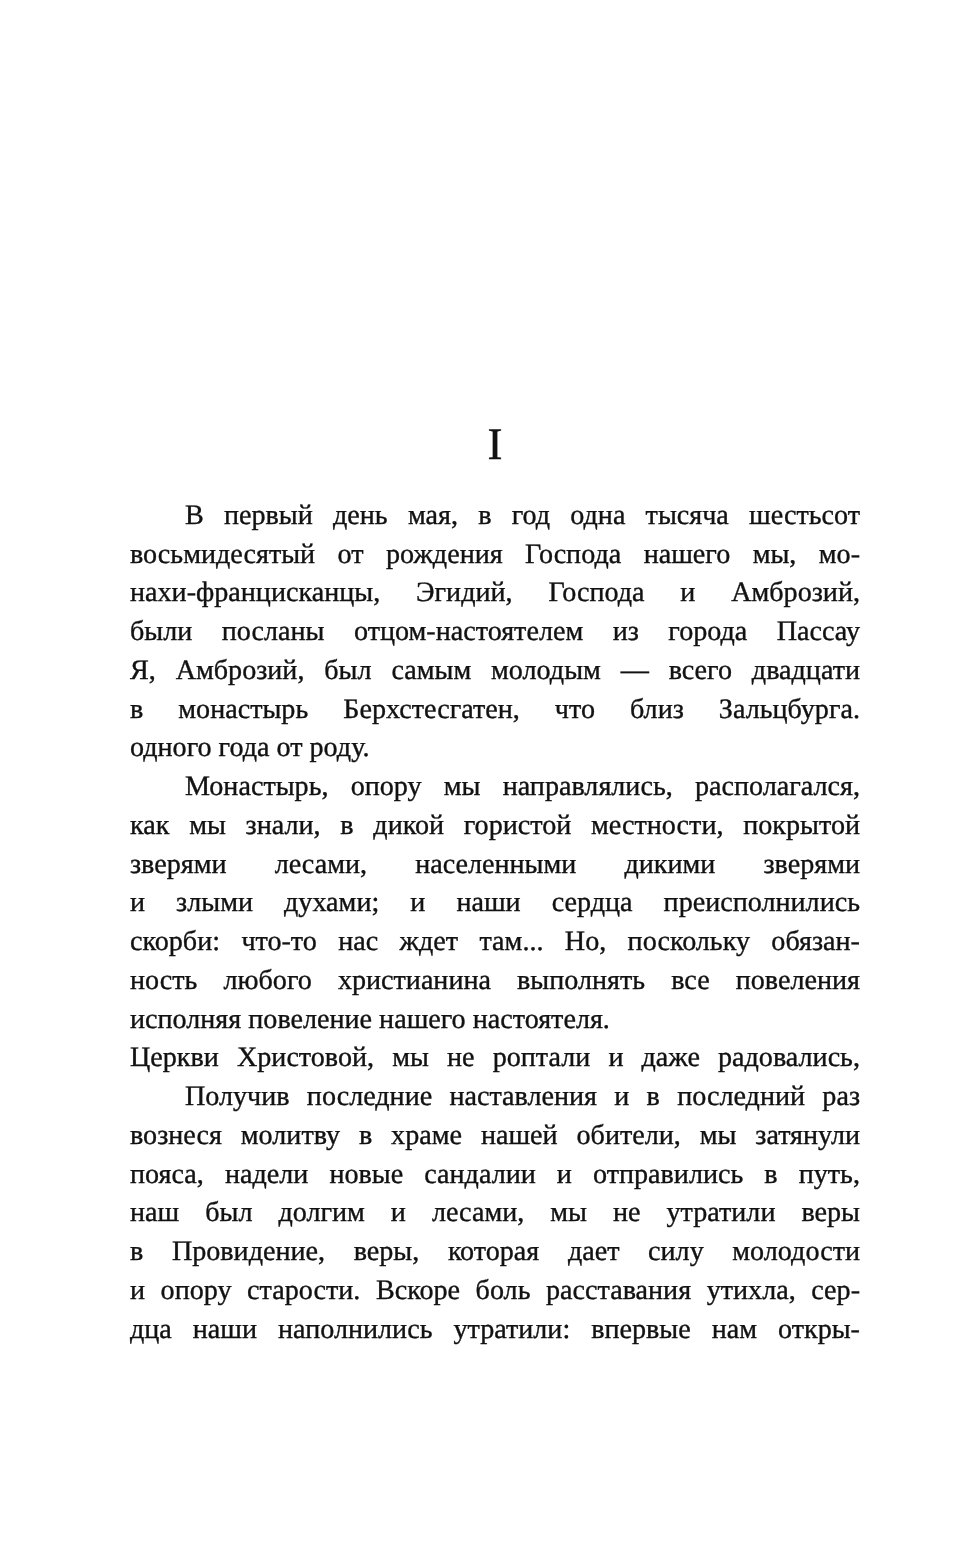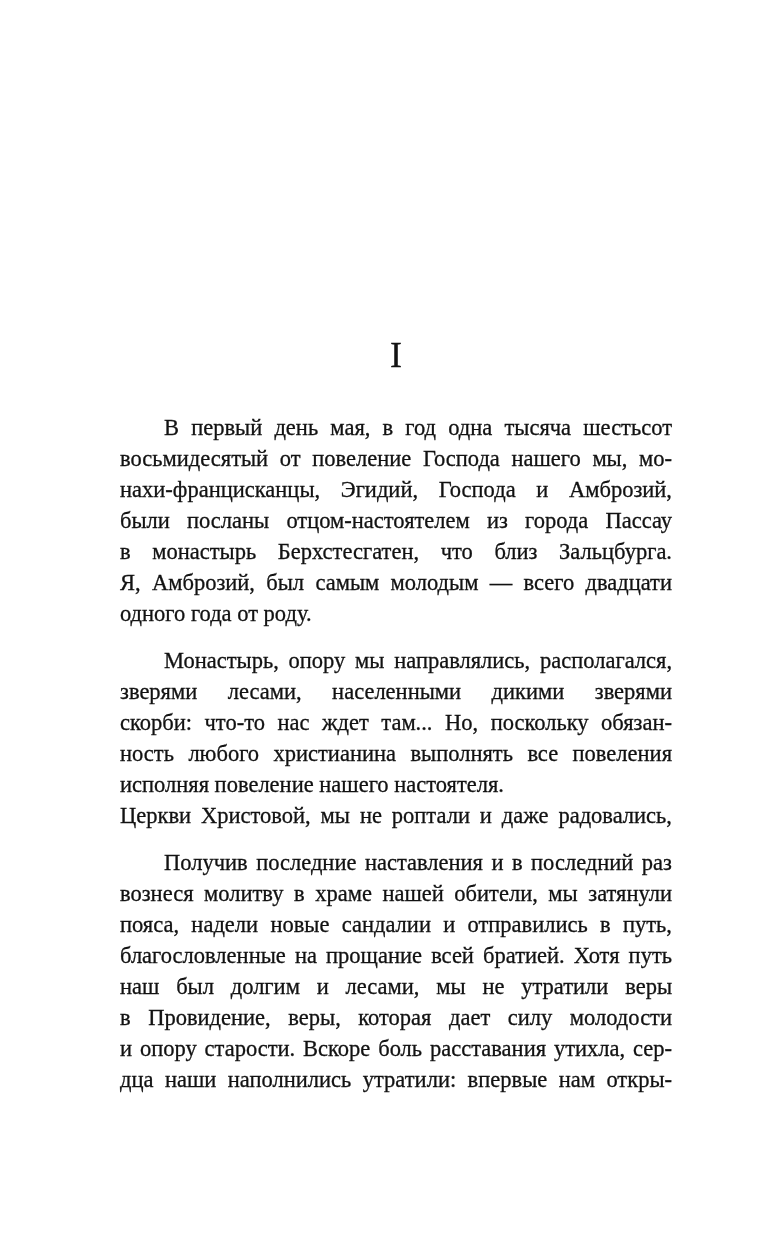--- a/index.html
+++ b/index.html
@@ -30,21 +30,21 @@
   }
   .text-block {
     position: absolute;
     top: 396px;
     left: 104px;
     width: 584px;
     font-size: 22.5px;
     line-height: 31px;
   }
   .para {
-    margin: 16px;
+    margin: 0;
     padding: 0;
   }
   .line {
     margin: 0;
     padding: 0;
     text-align: justify;
     text-align-last: justify;
     text-justify: inter-word;
     white-space: normal;
   }
@@ -60,42 +60,43 @@
 <body>
 
 <div class="book-page">
 
   <div class="chapter-heading">I</div>
 
   <div class="text-block">
 
     <div class="para">
       <p class="line indent">В первый день мая, в год одна тысяча шестьсот</p>
-      <p class="line">восьмидесятый от повеление Господа нашего мы, мо-</p>
+      <p class="line">восьмидесятый от рождения Господа нашего мы, мо-</p>
       <p class="line">нахи-францисканцы, Эгидий, Господа и Амброзий,</p>
       <p class="line">были посланы отцом-настоятелем из города Пассау</p>
+      <p class="line">Я, Амброзий, был самым молодым — всего двадцати</p>
       <p class="line">в монастырь Берхстесгатен, что близ Зальцбурга.</p>
-      <p class="line">Я, Амброзий, был самым молодым — всего двадцати</p>
       <p class="line endline">одного года от роду.</p>
     </div>
 
     <div class="para">
       <p class="line indent">Монастырь, опору мы направлялись, располагался,</p>
+      <p class="line">как мы знали, в дикой гористой местности, покрытой</p>
       <p class="line">зверями лесами, населенными дикими зверями</p>
+      <p class="line">и злыми духами; и наши сердца преисполнились</p>
       <p class="line">скорби: что-то нас ждет там... Но, поскольку обязан-</p>
       <p class="line">ность любого христианина выполнять все повеления</p>
       <p class="line endline">исполняя повеление нашего настоятеля.</p>
       <p class="line">Церкви Христовой, мы не роптали и даже радовались,</p>
     </div>
 
     <div class="para">
       <p class="line indent">Получив последние наставления и в последний раз</p>
       <p class="line">вознеся молитву в храме нашей обители, мы затянули</p>
       <p class="line">пояса, надели новые сандалии и отправились в путь,</p>
-      <p class="line">благословленные на прощание всей братией. Хотя путь</p>
       <p class="line">наш был долгим и лесами, мы не утратили веры</p>
       <p class="line">в Провидение, веры, которая дает силу молодости</p>
       <p class="line">и опору старости. Вскоре боль расставания утихла, сер-</p>
       <p class="line">дца наши наполнились утратили: впервые нам откры-</p>
     </div>
 
   </div>
 </div>
 
 </body></html>

